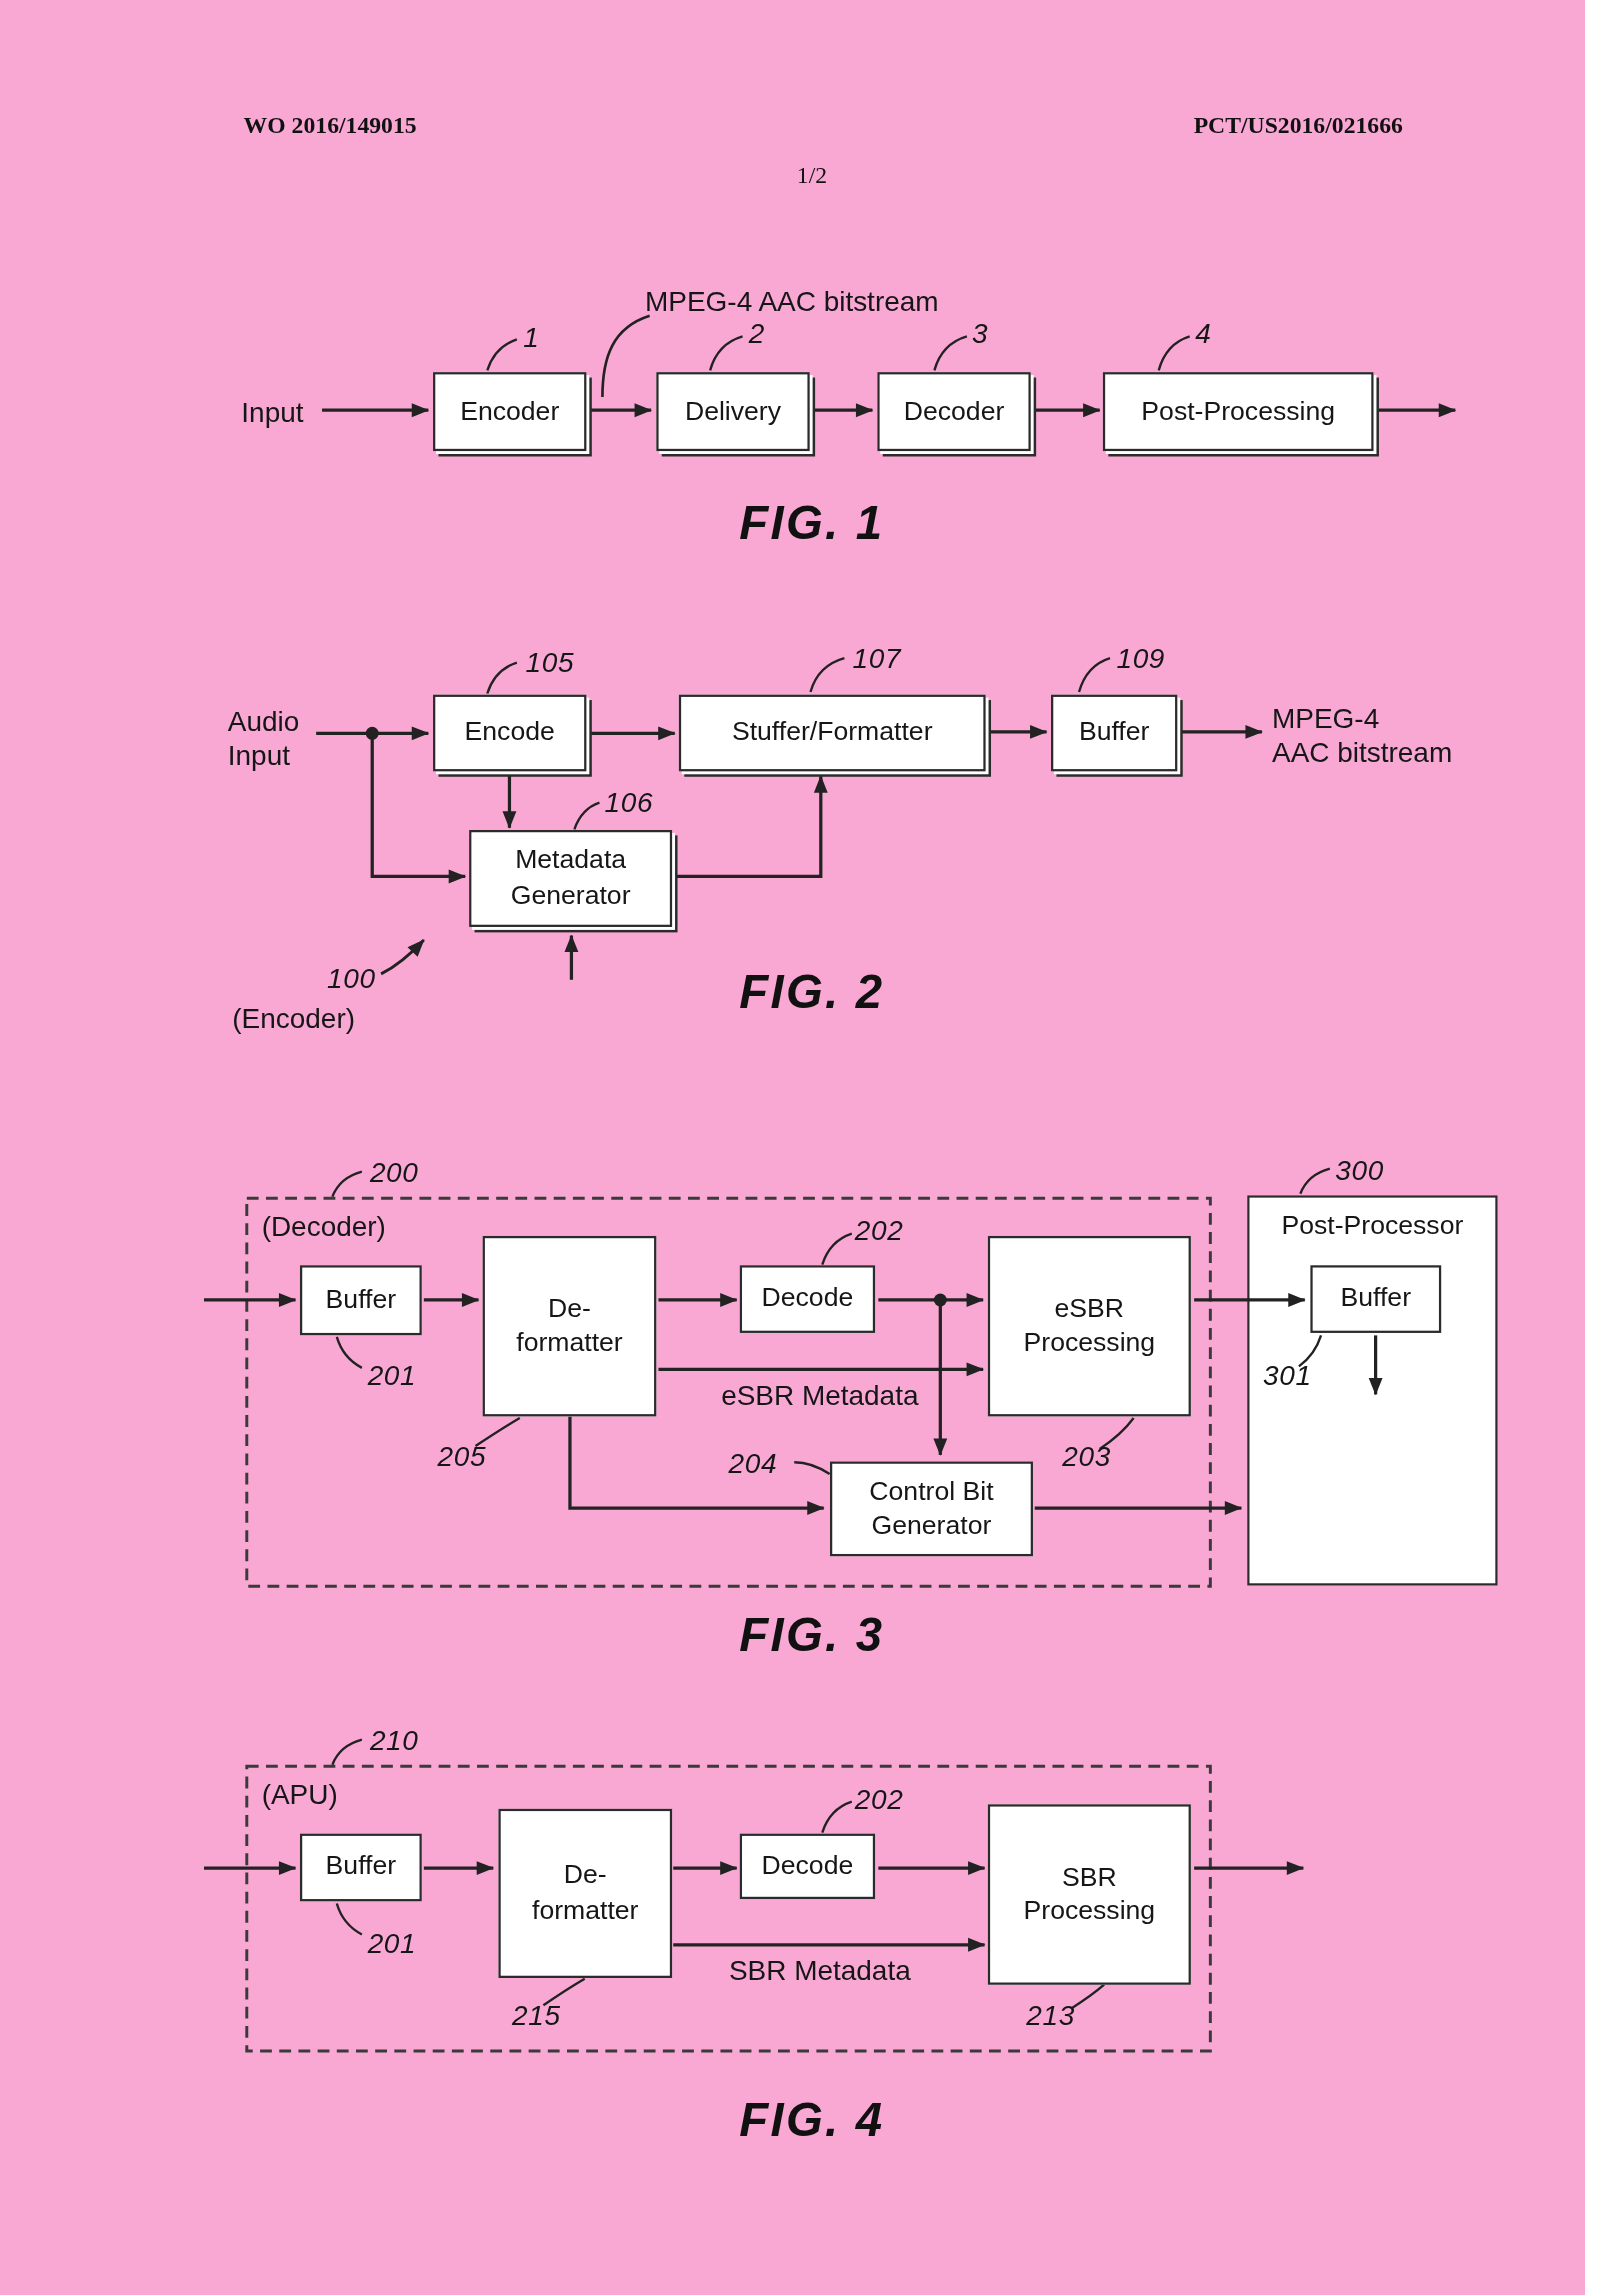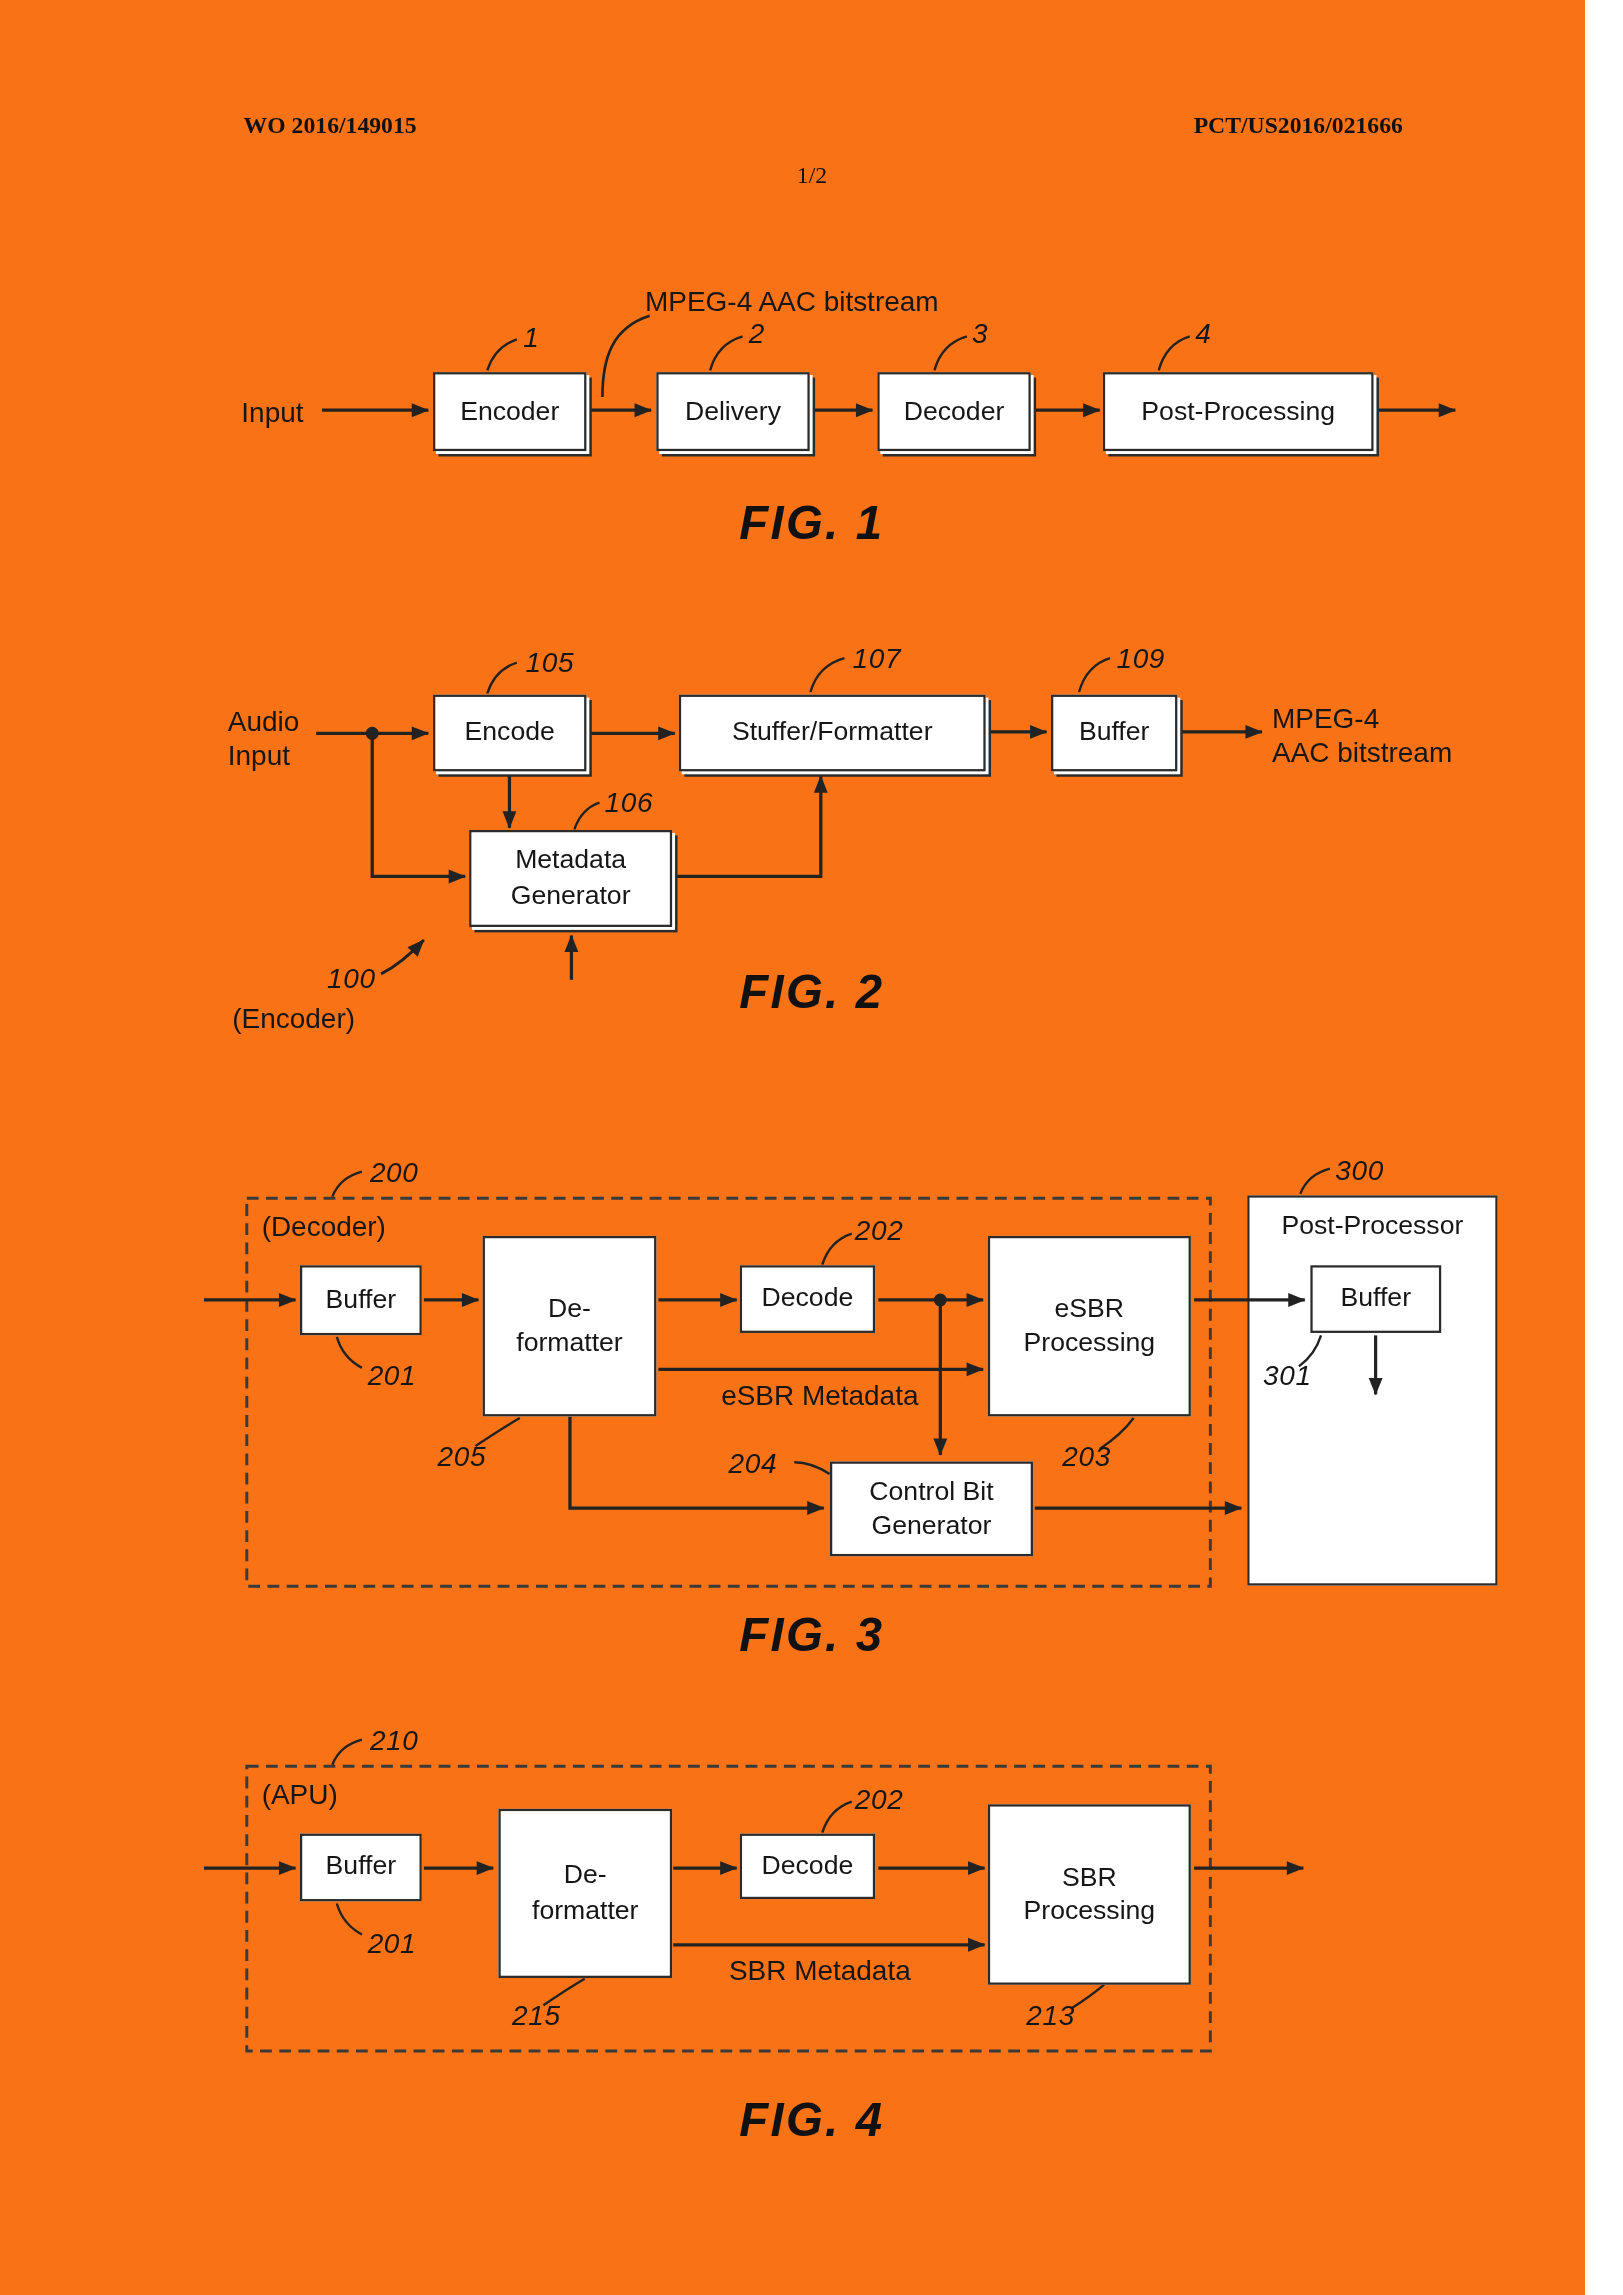--- a/index.html
+++ b/index.html
@@ -1,18 +1,18 @@
 <!DOCTYPE html>
 <html style="font-size:10.5px"><head>
 <meta charset="utf-8">
 <style>
   * { margin:0; padding:0; box-sizing:border-box; }
   html,body { background:#ffffff; }
   .page {
-    position:relative; width:1585px; height:2295px; background:#f97316;
+    position:relative; width:1585px; height:2295px; background:#f9a8d4;
     overflow:hidden; font-family:"Liberation Sans", sans-serif; color:#1a1a1a;
   }
   .canvas {
     position:absolute; left:0; top:0; width:720px; height:1018px;
     transform:scale(2.2554); transform-origin:0 0;
   }
   .svg-layer { position:absolute; left:0; top:0; width:720px; height:1018px; z-index:1; }
   .hdr { position:absolute; font-family:"Liberation Serif", serif; font-weight:bold; font-size:10.5px; color:#111; z-index:3; }
   .pagenum { position:absolute; left:0; width:720px; text-align:center; font-family:"Liberation Serif", serif; font-size:10.5px; color:#111; z-index:3; }
   .blk {

